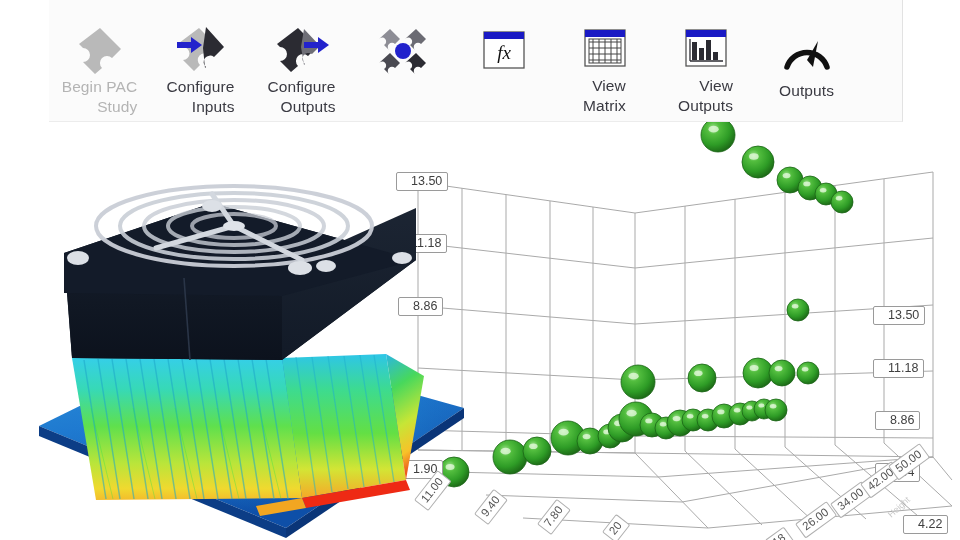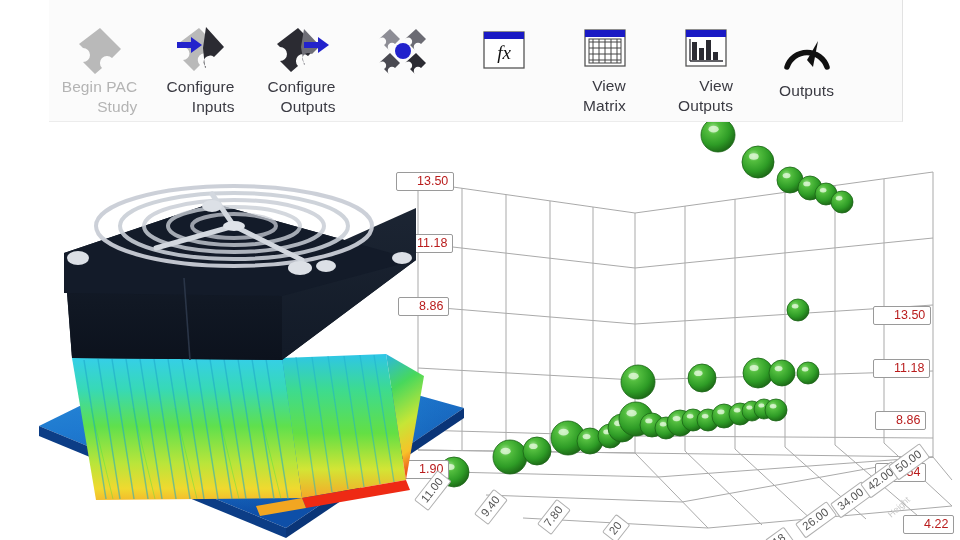--- a/index.html
+++ b/index.html
@@ -42,22 +42,22 @@
 
   
   .cfd{position:absolute;left:34px;top:108px;width:430px;height:432px;z-index:20;}
 
   
   .chart{position:absolute;left:390px;top:120px;width:570px;height:420px;z-index:10;}
 
   .axlabel{
     position:absolute;
     background:#fff;border:1px solid #9a9a9a;border-radius:2px;
-    font-size:12.5px;color:#b91c1c;
-    padding:1px 5px 2px 20px;
+    font-size:12.5px;color:#404040;
+    padding:1px 5px 2px 14px;
     font-family:"Liberation Sans", sans-serif;
     white-space:nowrap;line-height:1.15;
     z-index:30;
   }
   .axlabel.rot{
     font-size:11.5px;color:#555;border-color:#b0b0b0;
     padding:1px 4px 2px 4px;
   }
   .axtitle{
     position:absolute;font-size:9px;color:#c8c8c8;

